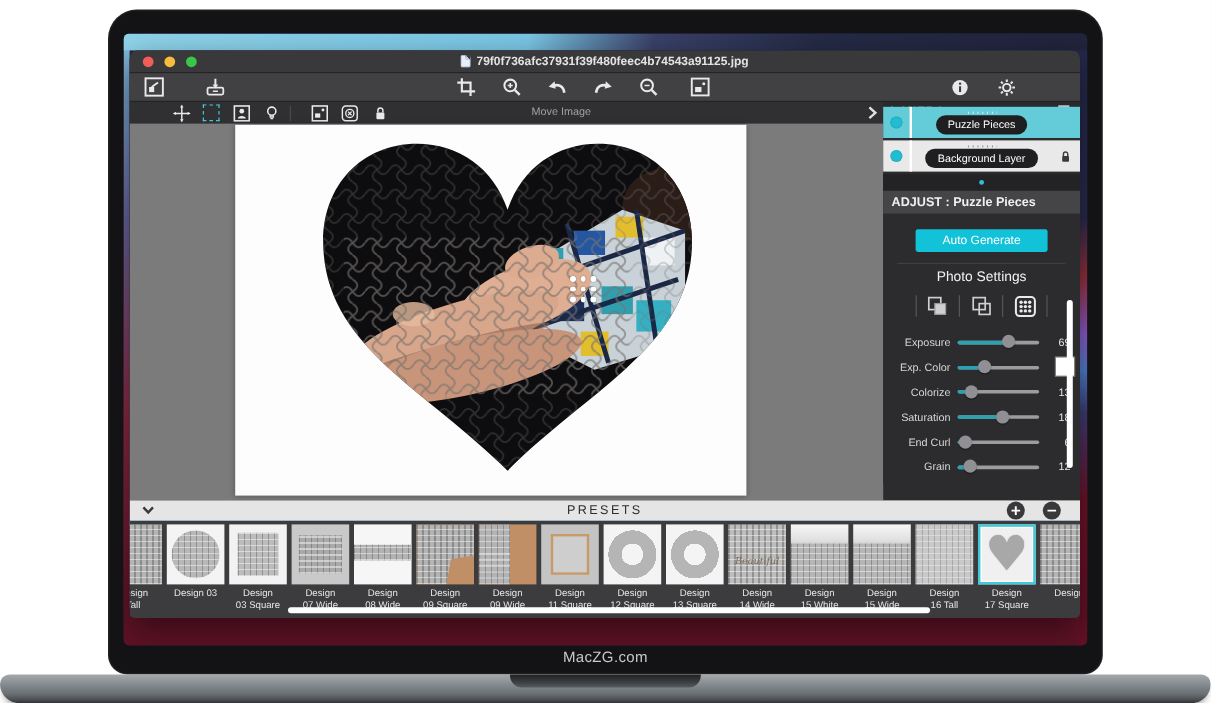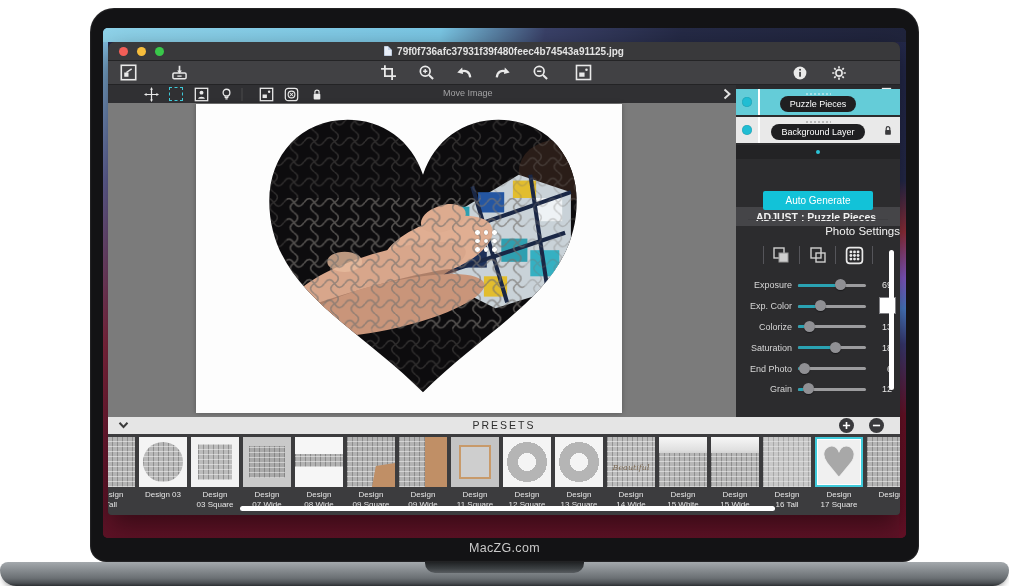--- a/index.html
+++ b/index.html
@@ -67,25 +67,25 @@
   .eye-dot{width:10px;height:10px;border-radius:50%;background:#21bdd3;box-shadow:inset 0 0 1px rgba(0,0,0,.4);}
   .vline{width:2px;height:26px;background:#fff;margin-right:0;}
   .pill-wrap{flex:1;display:flex;flex-direction:column;align-items:center;}
   .grip{width:26px;height:2px;margin-bottom:1px;background-image:radial-gradient(circle,rgba(255,255,255,.9) .6px,transparent .8px);background-size:4px 2px;}
   .unsel .grip{background-image:radial-gradient(circle,rgba(120,120,120,.9) .6px,transparent .8px);}
   .layer-pill{background:#1f1f21;color:#fff;font-size:9px;border-radius:9px;padding:3px 10px;white-space:nowrap;}
   .lock-wrap{width:24px;display:flex;justify-content:center;}
   .sep-bar{height:14px;background:#232325;display:flex;align-items:center;justify-content:center;}
   .sep-dot{width:4px;height:4px;border-radius:50%;background:#2bc4d8;}
   .adjust-hdr{height:19px;background:#454548;color:#f0f0f0;font-size:10.5px;font-weight:bold;
-              display:flex;align-items:center;padding-left:20px;margin-top:48px;}
+              display:flex;align-items:center;padding-left:7px;}
   .auto-btn{position:absolute;left:27px;top:102px;width:110px;height:19px;background:#12c2d8;border-radius:2px;
             color:#fff;font-size:10px;display:flex;align-items:center;justify-content:center;}
   .pdivider{position:absolute;left:12px;top:130px;width:140px;height:1px;background:#3f3f42;}
-  .ps-title{position:absolute;left:0;top:136px;width:164px;text-align:right;color:#f2f2f2;font-size:11.5px;}
+  .ps-title{position:absolute;left:0;top:136px;width:164px;text-align:center;color:#f2f2f2;font-size:11.5px;}
   .ps-icons{position:absolute;left:18px;top:154px;width:128px;height:24px;display:flex;align-items:center;justify-content:space-evenly;}
   .ps-div{width:1px;height:18px;background:#55555a;}
   .sliders{position:absolute;left:0;top:186px;width:164px;}
   .srow{position:relative;height:20.8px;display:flex;align-items:center;}
   .s-label{width:56px;text-align:right;color:#d6d6d6;font-size:9px;}
   .s-track{position:relative;width:68px;height:3px;background:#9c9c9e;border-radius:2px;margin-left:6px;}
   .s-fill{position:absolute;left:0;top:0;height:3px;background:#2aa2b2;border-radius:2px;}
   .s-knob{position:absolute;top:-4.5px;width:11px;height:11px;border-radius:50%;background:#909094;
           box-shadow:0 1px 1px rgba(0,0,0,.4);}
   .s-val{width:26px;text-align:right;color:#e6e6e6;font-size:9px;}
@@ -487,21 +487,21 @@
     <span class="s-label">Saturation</span>
     <span class="s-track">
       <span class="s-fill" style="width: 55%;"></span>
       <span class="s-knob" style="left: calc(55% - 5.5px);"></span>
     </span>
     <span class="s-val">18</span>
 
   </div>
 
   <div class="srow">
-    <span class="s-label">End Photo</span>
+    <span class="s-label">End Curl</span>
     <span class="s-track">
       <span class="s-fill" style="width: 9%;"></span>
       <span class="s-knob" style="left: calc(9% - 5.5px);"></span>
     </span>
     <span class="s-val">6</span>
 
   </div>
 
   <div class="srow">
     <span class="s-label">Grain</span>

